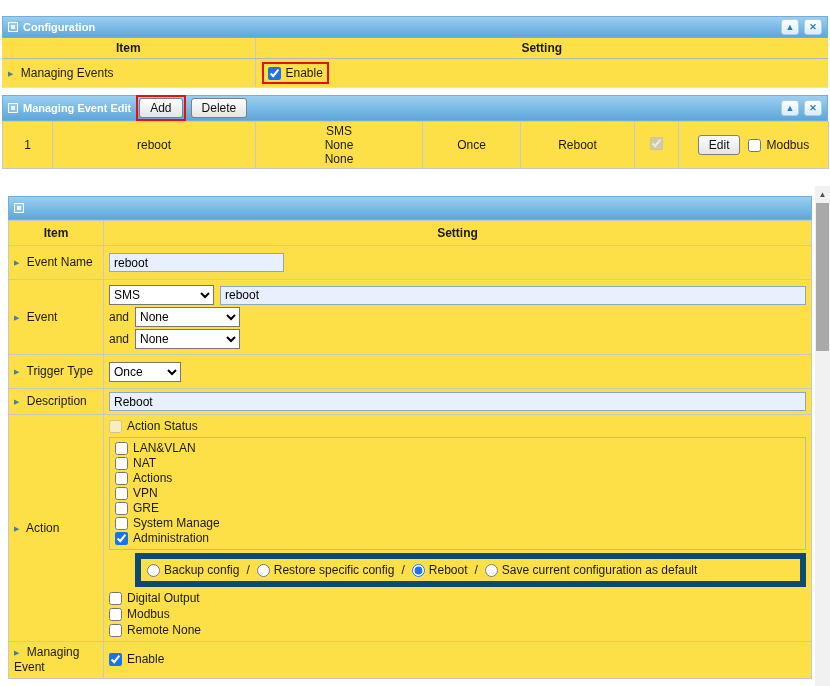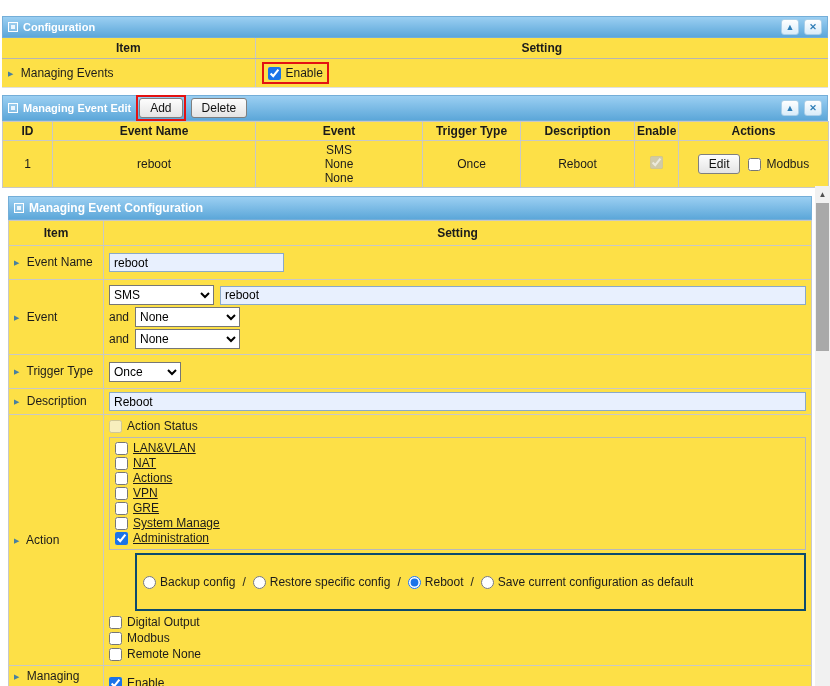--- a/index.html
+++ b/index.html
@@ -71,22 +71,22 @@
   .sel-type, .sel-and { width:105px; }
   .sel-once { width:72px; }
 
   .evt-line { display:flex; align-items:center; gap:6px; margin:2px 0; }
   .row-evtname td { height:34px; }
   .row-trigger td { height:34px; }
   .row-desc td { height:24px; }
   .row-managing td { height:30px; }
 
   .group-box { border:1px solid #b9b9b9; margin:3px 0; padding:3px 5px; }
-  .group-box .cb { line-height:15px;text-decoration:underline; }
-  .radio-box { border:2px solid #0c4a6e; margin:2px 0 3px 26px; padding:20px 6px; display:flex; align-items:center; gap:5px; }
+  .group-box .cb { line-height:15px; }
+  .radio-box { border:6px solid #0c4a6e; margin:2px 0 3px 26px; padding:4px 6px; display:flex; align-items:center; gap:5px; }
   .rb { display:inline-flex; align-items:center; gap:4px; cursor:pointer; }
   .sep { margin:0 2px; }
 
   .save-row { text-align:center; padding:9px 0 0; }
   .save-btn { padding:2px 12px; }
 
   
   .scrollbar { position:absolute; right:0; top:0; width:15px; height:500px; background:#f1f1f1; }
   .sb-arrow { height:16px; display:flex; align-items:center; justify-content:center; font-size:8px; color:#505050; cursor:pointer; }
   .sb-thumb { position:absolute; left:1px; top:17px; width:13px; height:148px; background:#a9a9a9; cursor:pointer; }
@@ -150,29 +150,20 @@
       <colgroup>
         <col style="width:50px">
           <col style="width:203px">
           <col style="width:167px">
         <col style="width:98px">
           <col style="width:114px">
           <col style="width:44px">
           <col style="width:150px">
       </colgroup>
       <tbody>
-          <tr>
-        <th>ID</th>
-        <th>Event Name</th>
-        <th>Event</th>
-        <th>Trigger Type</th>
-        <th>Description</th>
-        <th>Enable</th>
-        <th>Actions</th>
-      </tr>
       <tr>
         <td>1</td>
         <td>reboot</td>
         <td>
           <div>SMS</div>
           <div>None</div>
           <div>None</div>
         </td>
         <td>Once</td>
         <td>Reboot</td>
@@ -192,21 +183,20 @@
     </tbody>
       </table>
   </section>
 
 </div>
 
 <div class="lower">
   <div class="lower-content">
     <div class="panel-hdr form-hdr">
       <span class="hdr-icon"></span>
-      <span>Managing Event Configuration</span>
     </div>
     <table class="tbl form-tbl">
       <colgroup>
           <col class="c1">
           <col>
         </colgroup>
       <tbody>
           <tr>
         <th>Item</th>
         <th>Setting</th>

